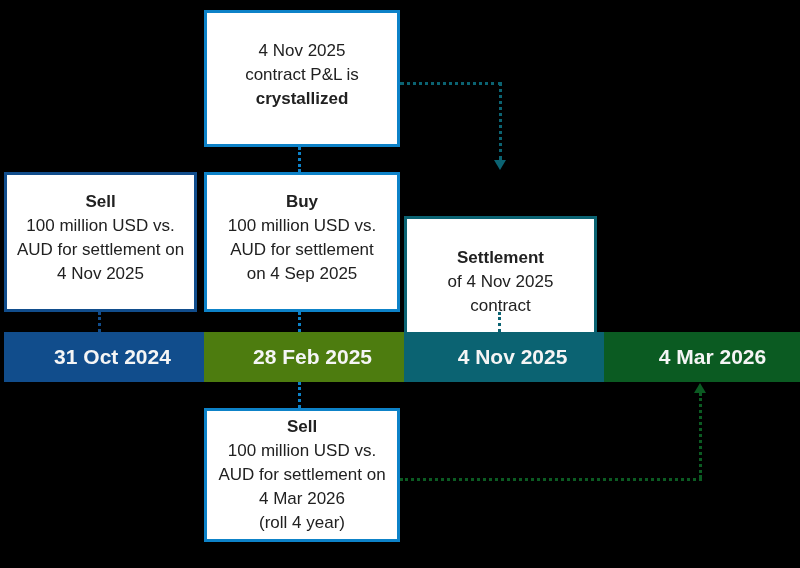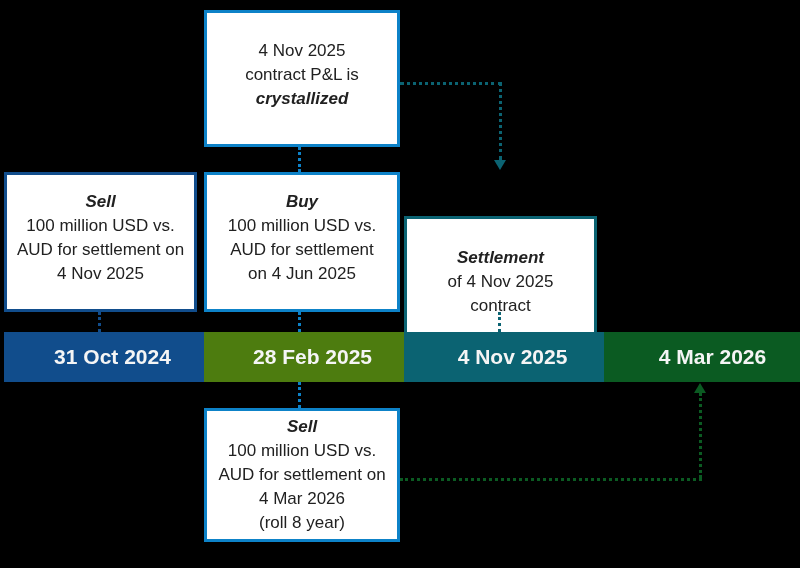--- a/index.html
+++ b/index.html
@@ -20,21 +20,21 @@
     display: flex;
     flex-direction: column;
     align-items: center;
     justify-content: center;
     text-align: center;
     color: #212121;
     font-size: 17px;
     line-height: 24px;
     padding: 4px 2px 12px 2px;
   }
-  .box .bold { font-weight: bold; font-style: italic; }
+  .box .bold { font-weight: bold; }
   .box-crystallized { left: 204px; top: 10px;  width: 196px; height: 137px; }
   .box-sell-nov     { left: 4px;   top: 172px; width: 193px; height: 140px; }
   .box-buy-nov      { left: 204px; top: 172px; width: 196px; height: 140px; }
   .box-settlement   { left: 404px; top: 172px; width: 193px; height: 140px; margin-top: 44px; }
   .box-sell-mar     { left: 204px; top: 408px; width: 196px; height: 134px; padding-bottom: 4px; }
   
   .bar {
     position: absolute;
     top: 332px;
     height: 50px;
@@ -93,35 +93,35 @@
     <div class="bold">Sell</div>
     <div>100 million USD vs.</div>
     <div>AUD for settlement on</div>
     <div>4 Nov 2025</div>
   </div>
 
   <div class="box box-buy-nov" style="border-color: rgb(13, 130, 200);">
     <div class="bold">Buy</div>
     <div>100 million USD vs.</div>
     <div>AUD for settlement</div>
-    <div>on 4 Jun 2025</div>
+    <div>on 4 Sep 2025</div>
   </div>
 
   <div class="box box-settlement" style="border-color: rgb(11, 99, 114);">
     <div class="bold">Settlement</div>
     <div>of 4 Nov 2025</div>
     <div>contract</div>
   </div>
 
   <div class="box box-sell-mar" style="border-color: rgb(13, 130, 200);">
     <div class="bold">Sell</div>
     <div>100 million USD vs.</div>
     <div>AUD for settlement on</div>
     <div>4 Mar 2026</div>
-    <div>(roll 8 year)</div>
+    <div>(roll 4 year)</div>
   </div>
 
   <div class="bar bar-1" style="background-color: rgb(17, 77, 140);">
     <span>31 Oct 2024</span>
   </div>
   <div class="bar bar-2" style="background-color: #4d7c0f;">
     <span>28 Feb 2025</span>
   </div>
   <div class="bar bar-3" style="background-color: rgb(11, 99, 114);">
     <span>4 Nov 2025</span>

